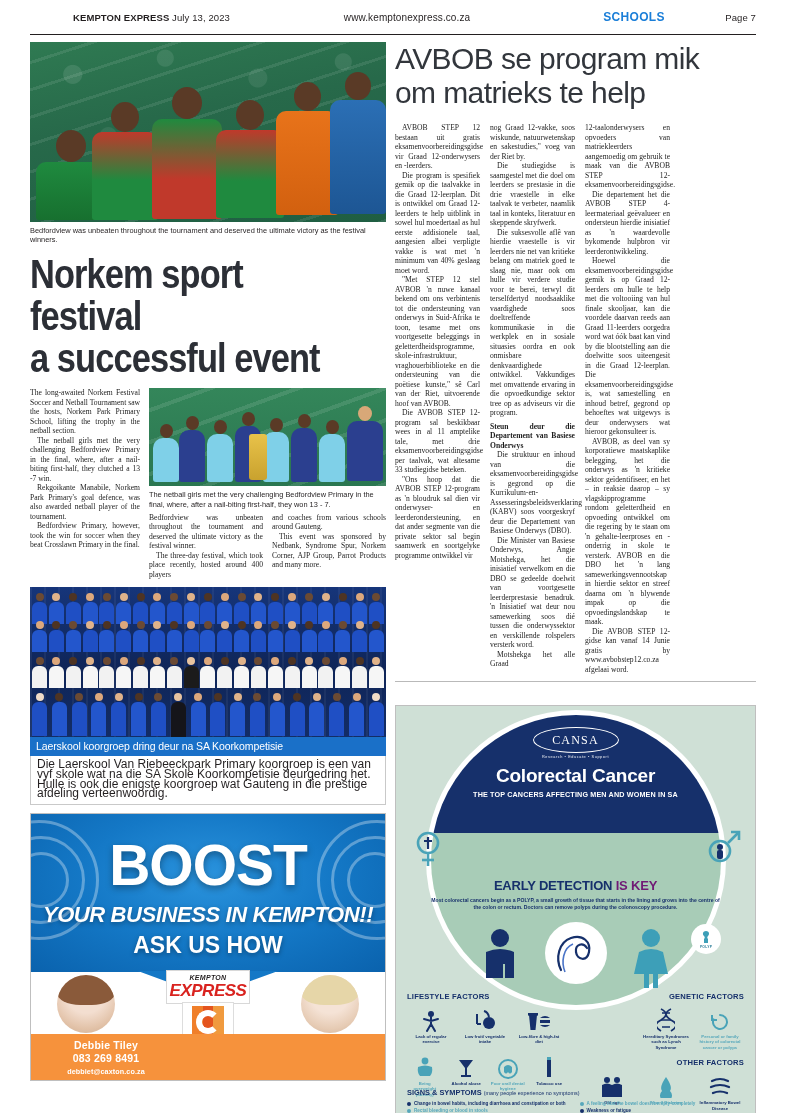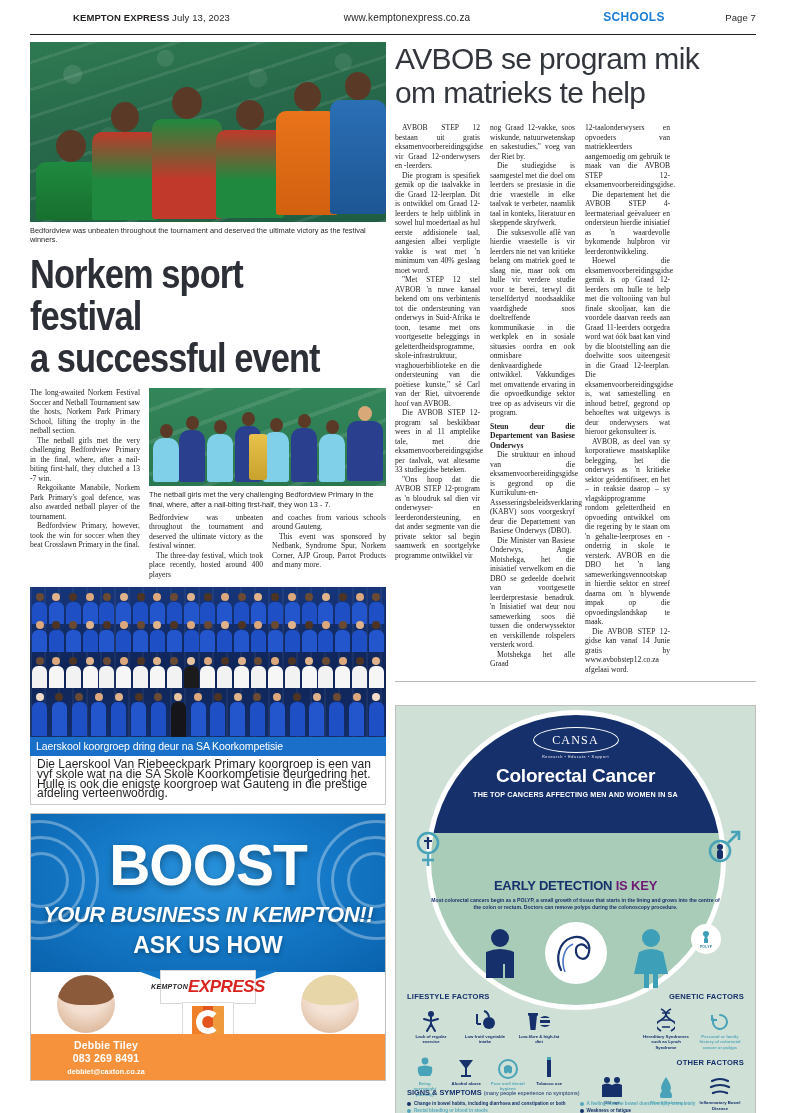--- a/index.html
+++ b/index.html
@@ -149,22 +149,22 @@
   .face {
     position: absolute; top: 3px; width: 58px; height: 58px; border-radius: 50%;
     background: radial-gradient(circle at 50% 35%, #f0d9c4 0 42%, #d9b99c 70%, #c9a municipal 100%);
     overflow: hidden;
   }
   .face-l { left: 26px; background: radial-gradient(circle at 50% 32%, #f3ded0 0 40%, #e2c2a8 72%, #caa98d 100%); }
   .face-r { right: 26px; background: radial-gradient(circle at 50% 32%, #f5e3d6 0 40%, #e6cbb4 72%, #cfae93 100%); }
   .hair { position: absolute; left: 0; right: 0; top: 0; height: 30px; border-radius: 50% 50% 40% 40%; }
   .ke-logo {
     position: absolute; left: 50%; transform: translateX(-50%); top: -2px;
-    width: 96px; height: 34px; background: #fff; border: 1px solid #d8d8d8;
-    display: flex; justify-content: center; align-items: center;
+    width: 84px; height: 34px; background: #fff; border: 1px solid #d8d8d8;
+    display: flex; flex-direction: column; justify-content: center; align-items: center;
   }
   .ke-kempton { font-size: 7px; font-weight: 700; color: #231f20; letter-spacing: .3px; font-style: italic; line-height: 8px; }
   .ke-express { font-size: 17px; font-weight: 700; color: #d9231f; font-style: italic; line-height: 17px; letter-spacing: -.5px; }
   .caxton {
     position: absolute; left: 50%; transform: translateX(-50%); top: 30px;
     width: 52px; background: #fff; border: 1px solid #ddd; padding: 3px 2px 2px; text-align: center;
   }
   .cax-sq { width: 32px; height: 32px; margin: 0 auto;
     background:
       linear-gradient(90deg, #f07f2a 33%, #e4541e 33% 66%, #f09a3e 66%),

